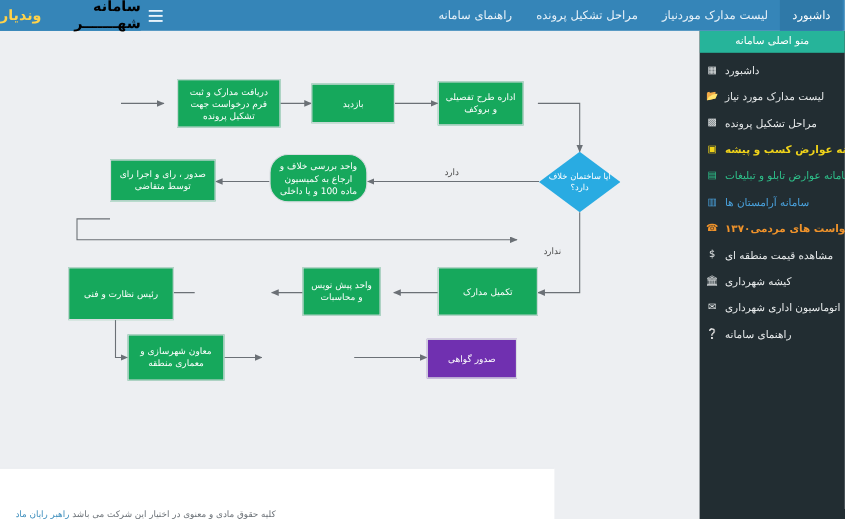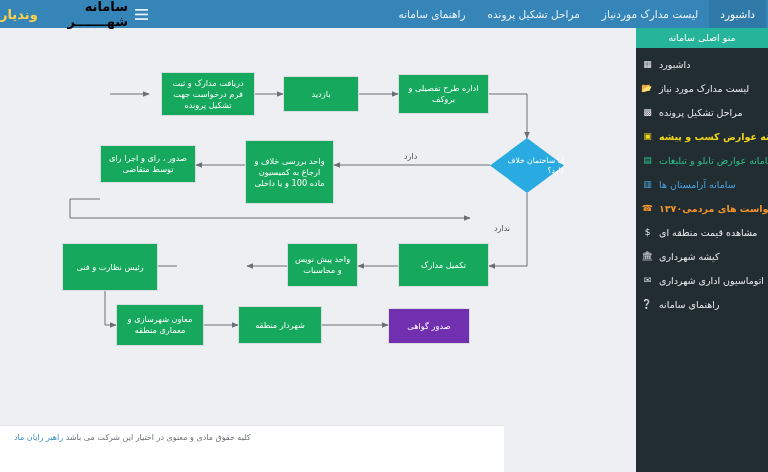--- a/index.html
+++ b/index.html
@@ -79,34 +79,34 @@
     position:absolute;box-sizing:border-box;
     display:flex;align-items:center;justify-content:center;
     text-align:center;color:#ffffff;font-size:8.2px;line-height:11px;
     padding:2px 4px;
   }
   .node.proc{background:#16a85c;border:1px solid #d9dde1;}
   .node.purple{background:#7030b0;border:1px solid #d9dde1;}
   .node.start{
     background:#b03a3a;border-radius:50%;font-size:8.5px;
   }
-  .node.dec{background:transparent;border:none;padding:0;text-align:right;}
+  .node.dec{background:transparent;border:none;padding:0;}
   .dec-txt{
     position:relative;z-index:2;color:#fff;font-size:7.6px;line-height:10px;
   }
 
   .edge-label{
     position:absolute;color:#4b4b4b;font-size:8px;background:transparent;
   }
 
   
   .footer{
     position:absolute;left:0;right:132px;bottom:0;height:46px;
     background:#ffffff;border-top:1px solid #e2e5e9;
-    display:flex;align-items:flex-start;
+    display:flex;align-items:flex-end;
   }
   .footer .txt{
     font-size:8px;color:#6a7076;padding:7px 0 0 0;margin-right:auto;
     padding-left:14px;direction:rtl;
   }
   .footer .lnk{color:#3c8dbc;}
 </style>
 </head>
 <body>
 
@@ -238,59 +238,56 @@
 
 
       <div class="node proc" style="left:161px;top:44px;width:94px;height:44px;">
         <span>دریافت مدارک و ثبت فرم درخواست جهت تشکیل پرونده</span>
       </div>
 
       <div class="node proc" style="left:283px;top:48px;width:76px;height:36px;">
         <span>بازدید</span>
       </div>
 
-      <div class="node proc" style="left:398px;top:46px;width:91px;height:40px;">
+      <div class="node proc" style="left:398px;top:46px;width:78px;height:40px;">
         <span>اداره طرح تفصیلی و بروکف</span>
       </div>
 
       <div class="node dec" style="left:490px;top:110px;width:74px;height:55px;">
         <svg width="74" height="55" style="position:absolute;left:0;top:0;">
           <polygon points="37,0 74,27.5 37,55 0,27.5" fill="#29abe2"></polygon>
         </svg>
         <span class="dec-txt">آیا ساختمان خلاف دارد؟</span>
       </div>
 
-      <div class="node proc" style="left:245px;top:112px;width:89px;height:64px;">
+      <div class="node proc" style="left:245px;top:112px;width:89px;height:44px;border-radius:17px;">
         <span>واحد بررسی خلاف و ارجاع به کمیسیون ماده 100 و یا داخلی</span>
       </div>
 
       <div class="node proc" style="left:100px;top:117px;width:96px;height:38px;">
         <span>صدور ، رای و اجرا رای توسط متقاضی</span>
       </div>
 
       <div class="node proc" style="left:398px;top:215px;width:91px;height:44px;">
         <span>تکمیل مدارک</span>
       </div>
 
-      <div class="node proc" style="left:287px;top:215px;width:71px;height:44px;">
+      <div class="node proc" style="left:275px;top:215px;width:71px;height:44px;">
         <span>واحد پیش نویس و محاسبات</span>
       </div>
 
 
       <div class="node proc" style="left:62px;top:215px;width:96px;height:48px;">
         <span>رئیس نظارت و فنی</span>
       </div>
 
       <div class="node proc" style="left:116px;top:276px;width:88px;height:42px;">
         <span>معاون شهرسازی و معماری منطقه</span>
       </div>
 
-      <div class="node proc" style="left:238px;top:278px;width:84px;height:38px;">
-        <span>شهردار منطقه</span>
-      </div>
 
       <div class="node purple" style="left:388px;top:280px;width:82px;height:36px;">
         <span>صدور گواهی</span>
       </div>
 
       <div class="edge-label" style="left:404px;top:124px;">دارد</div>
       <div class="edge-label" style="left:494px;top:196px;">ندارد</div>
 
     </div>
 

